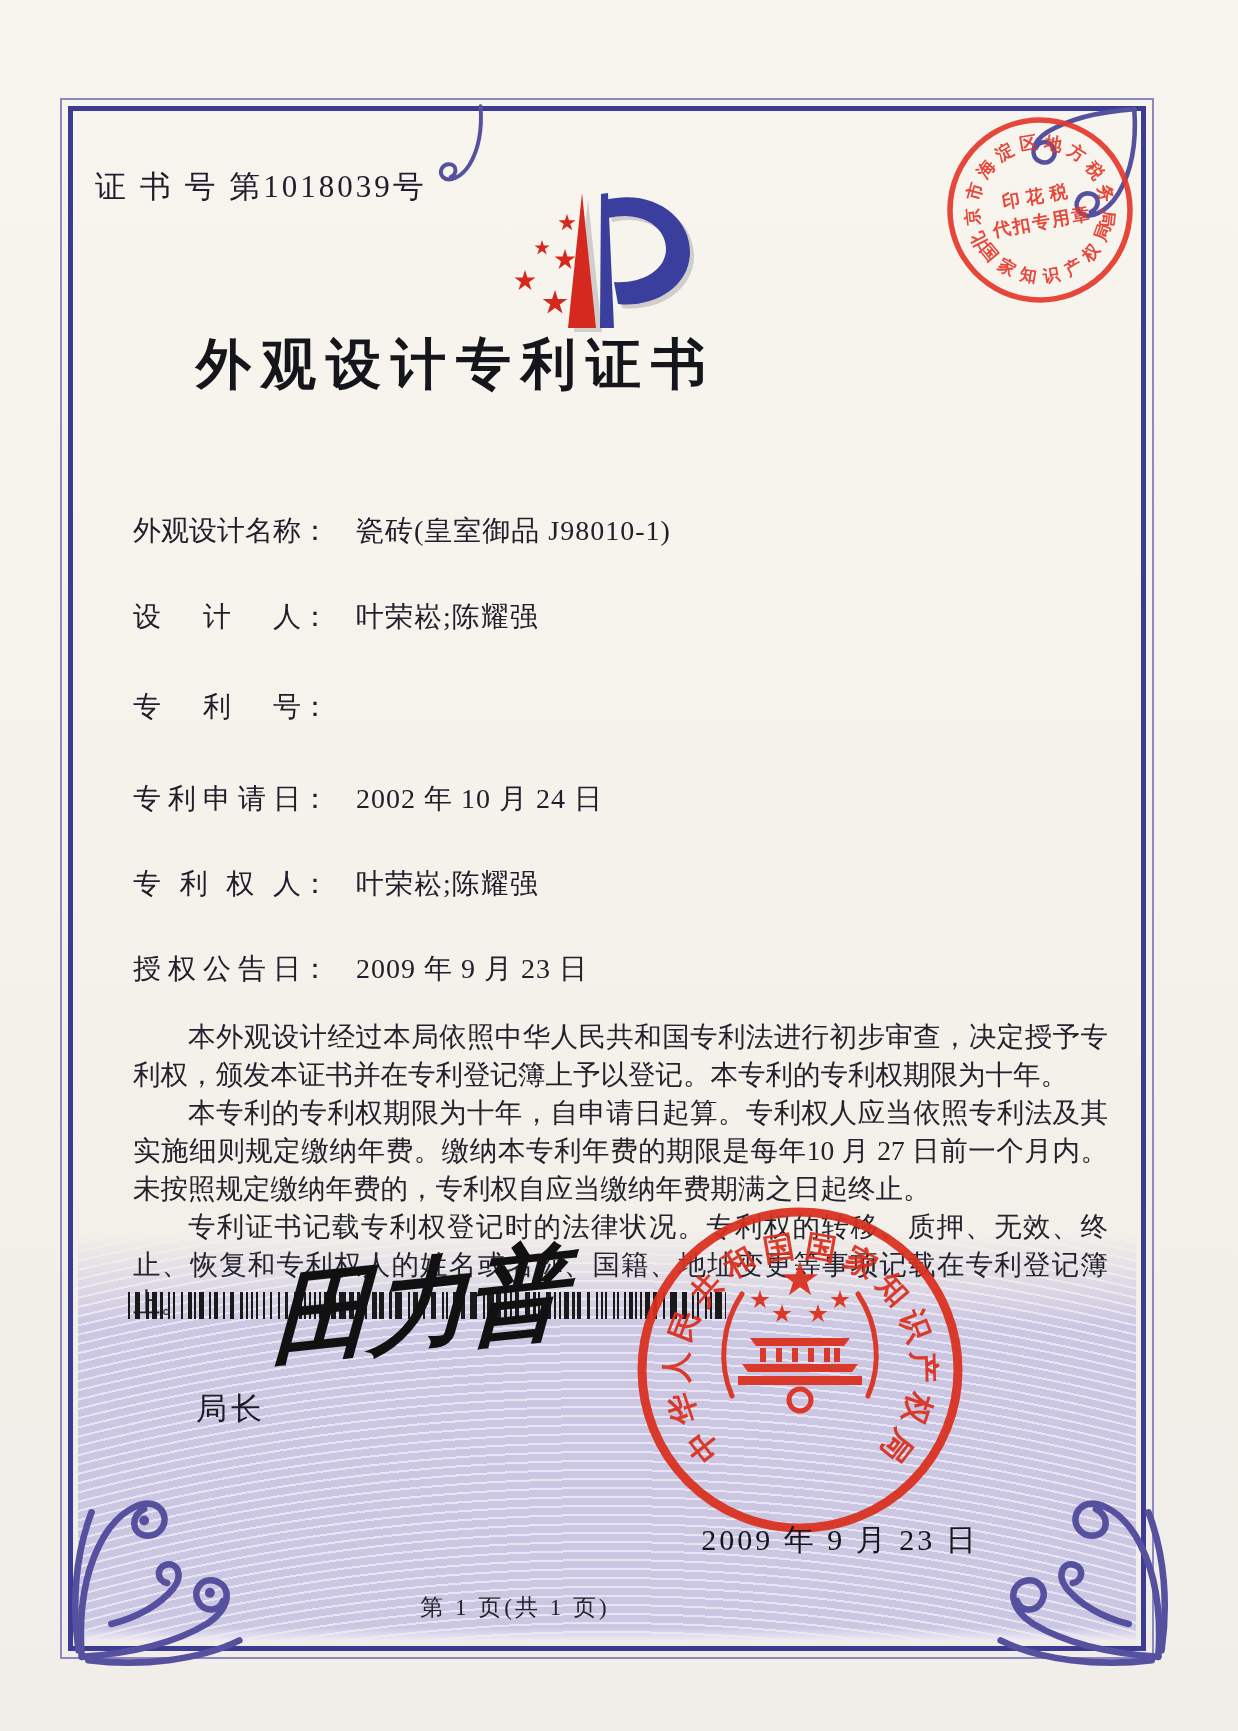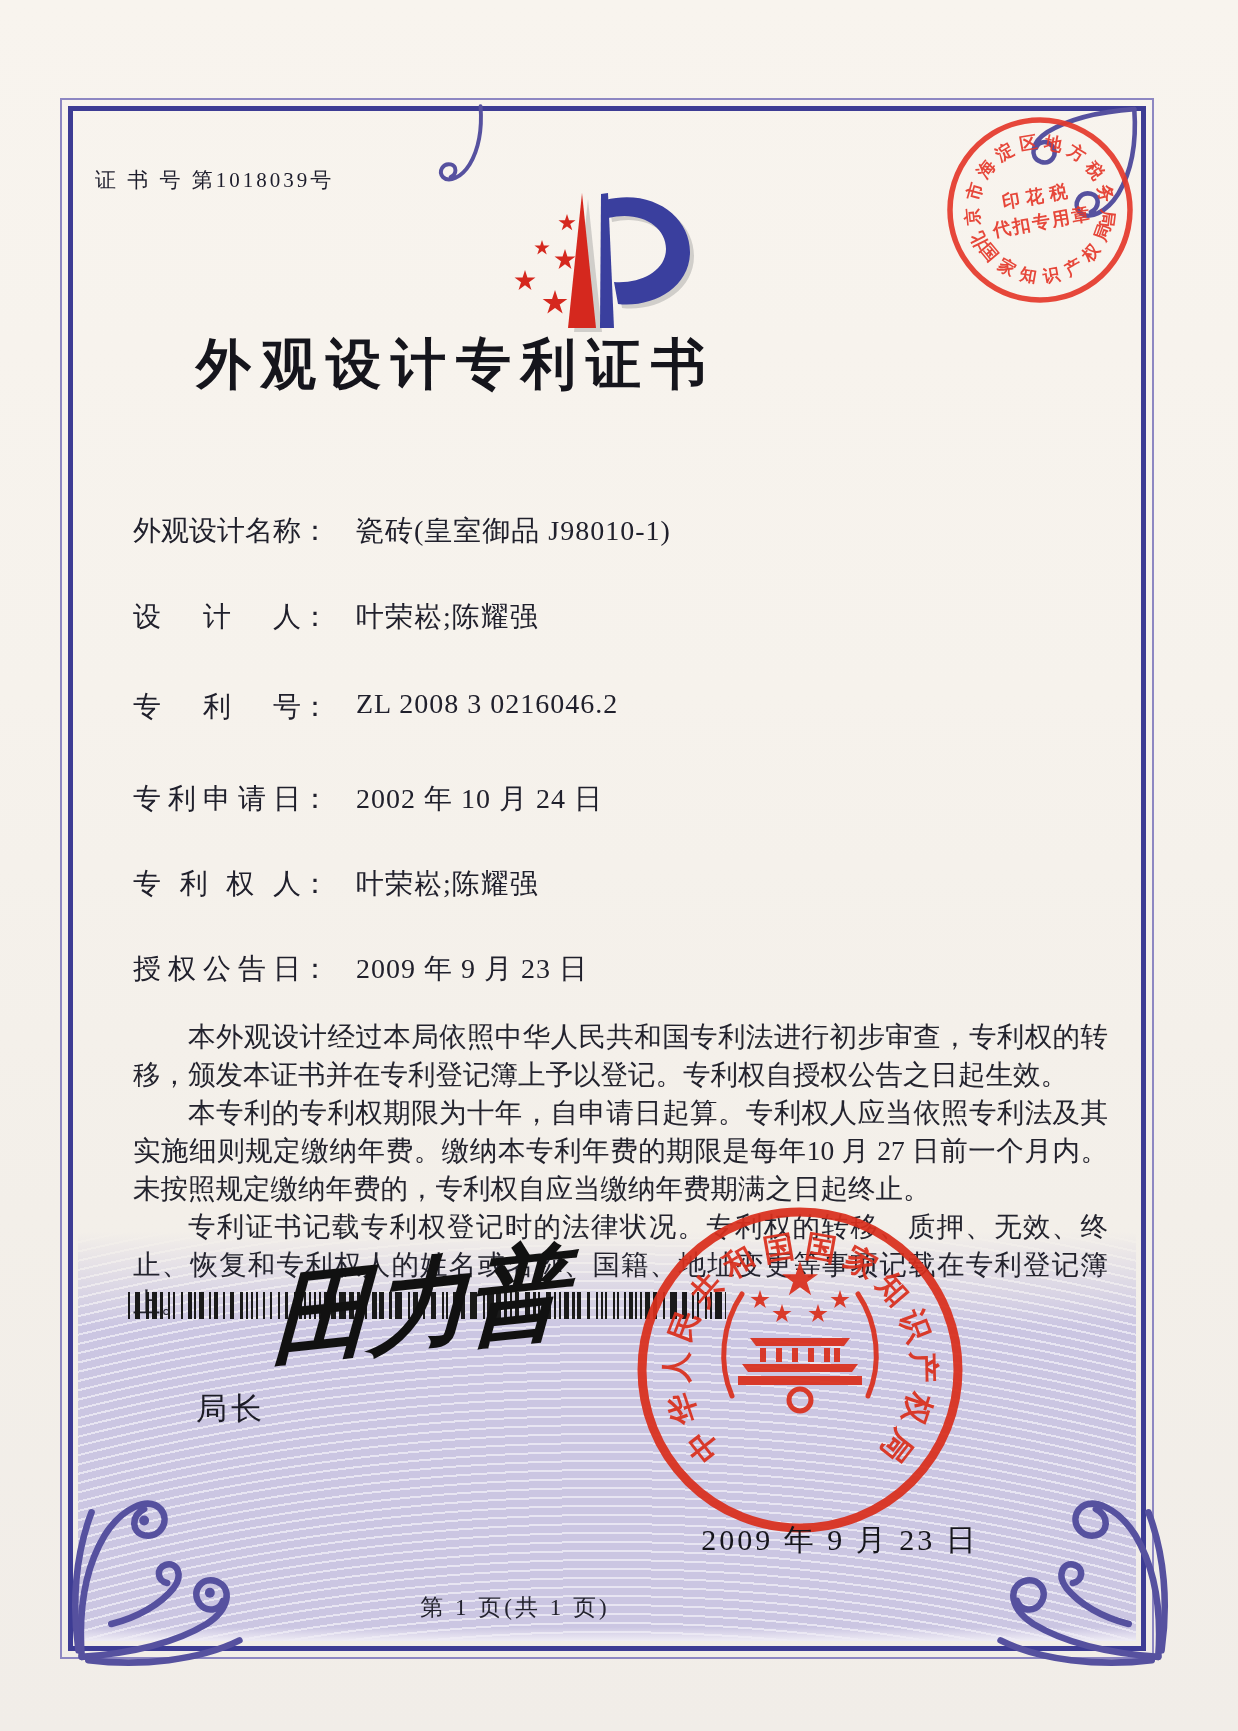--- a/index.html
+++ b/index.html
@@ -17,21 +17,21 @@
   .waves{position:absolute;left:78px;top:1232px;right:102px;bottom:90px;
     background-color:#cbc6e2;
     background-image:repeating-radial-gradient(circle at 50% 2300px,
       rgba(255,255,255,.55) 0 2px, rgba(203,198,226,0) 2px 9px);
   }
   .wave-fade-top{position:absolute;left:0;top:0;right:0;height:95px;
     background:linear-gradient(180deg,#f3efe9 0%,rgba(243,239,233,0) 100%);}
   .wave-fade-bot{position:absolute;left:0;bottom:0;right:0;height:14px;
     background:linear-gradient(0deg,#efecf5 0%,rgba(243,239,233,0) 100%);}
 
-  .cert-no{position:absolute;left:95px;top:166px;font-size:21px;letter-spacing:3px;color:#1d1d2c;}
+  .cert-no{position:absolute;left:95px;top:166px;font-size:31px;letter-spacing:3px;color:#1d1d2c;}
 
   .logo{position:absolute;left:500px;top:180px;}
 
   .stamp{position:absolute;left:928px;top:98px;}
   .stamp text{fill:#e5392b;font-weight:bold;font-family:"Liberation Serif","DejaVu Serif",serif;}
 
   .title{position:absolute;left:0;top:328px;width:912px;text-align:center;
     font-size:55px;font-weight:bold;letter-spacing:10px;color:#15151c;}
 
   .fields{position:absolute;left:133px;top:0;width:900px;}
@@ -166,41 +166,40 @@
         <span class="fvalue">瓷砖(皇室御品 J98010-1)</span>
     </div>
     <div class="frow r1">
       <span class="flabel">设计人</span>
         <span class="fcolon">：</span>
         <span class="fvalue">叶荣崧;陈耀强</span>
     </div>
     <div class="frow r2">
       <span class="flabel">专利号</span>
         <span class="fcolon">：</span>
-        <span class="fvalue">ZL 2008 3 0216046.2</span>
     </div>
     <div class="frow r3">
       <span class="flabel">专利申请日</span>
         <span class="fcolon">：</span>
         <span class="fvalue">2002 年 10 月 24 日</span>
     </div>
     <div class="frow r4">
       <span class="flabel">专利权人</span>
         <span class="fcolon">：</span>
         <span class="fvalue">叶荣崧;陈耀强</span>
     </div>
     <div class="frow r5">
       <span class="flabel">授权公告日</span>
         <span class="fcolon">：</span>
         <span class="fvalue">2009 年 9 月 23 日</span>
     </div>
   </div>
 
   <div class="body-text">
-    <p>本外观设计经过本局依照中华人民共和国专利法进行初步审查，专利权的转移，颁发本证书并在专利登记簿上予以登记。专利权自授权公告之日起生效。</p>
+    <p>本外观设计经过本局依照中华人民共和国专利法进行初步审查，决定授予专利权，颁发本证书并在专利登记簿上予以登记。本专利的专利权期限为十年。</p>
     <p>本专利的专利权期限为十年，自申请日起算。专利权人应当依照专利法及其实施细则规定缴纳年费。缴纳本专利年费的期限是每年10 月 27 日前一个月内。未按照规定缴纳年费的，专利权自应当缴纳年费期满之日起终止。</p>
     <p>专利证书记载专利权登记时的法律状况。专利权的转移、质押、无效、终止、恢复和专利权人的姓名或名称、国籍、地址变更等事项记载在专利登记簿上。</p>
   </div>
 
   <svg class="barcode" width="598" height="27" viewBox="0 0 598 27">
       <rect x="0" y="0" width="2" height="27" fill="#1a1a1a"></rect>
       <rect x="7" y="0" width="5" height="27" fill="#1a1a1a"></rect>
       <rect x="18" y="0" width="3" height="27" fill="#1a1a1a"></rect>
       <rect x="24" y="0" width="5" height="27" fill="#1a1a1a"></rect>
       <rect x="32" y="0" width="3" height="27" fill="#1a1a1a"></rect>

